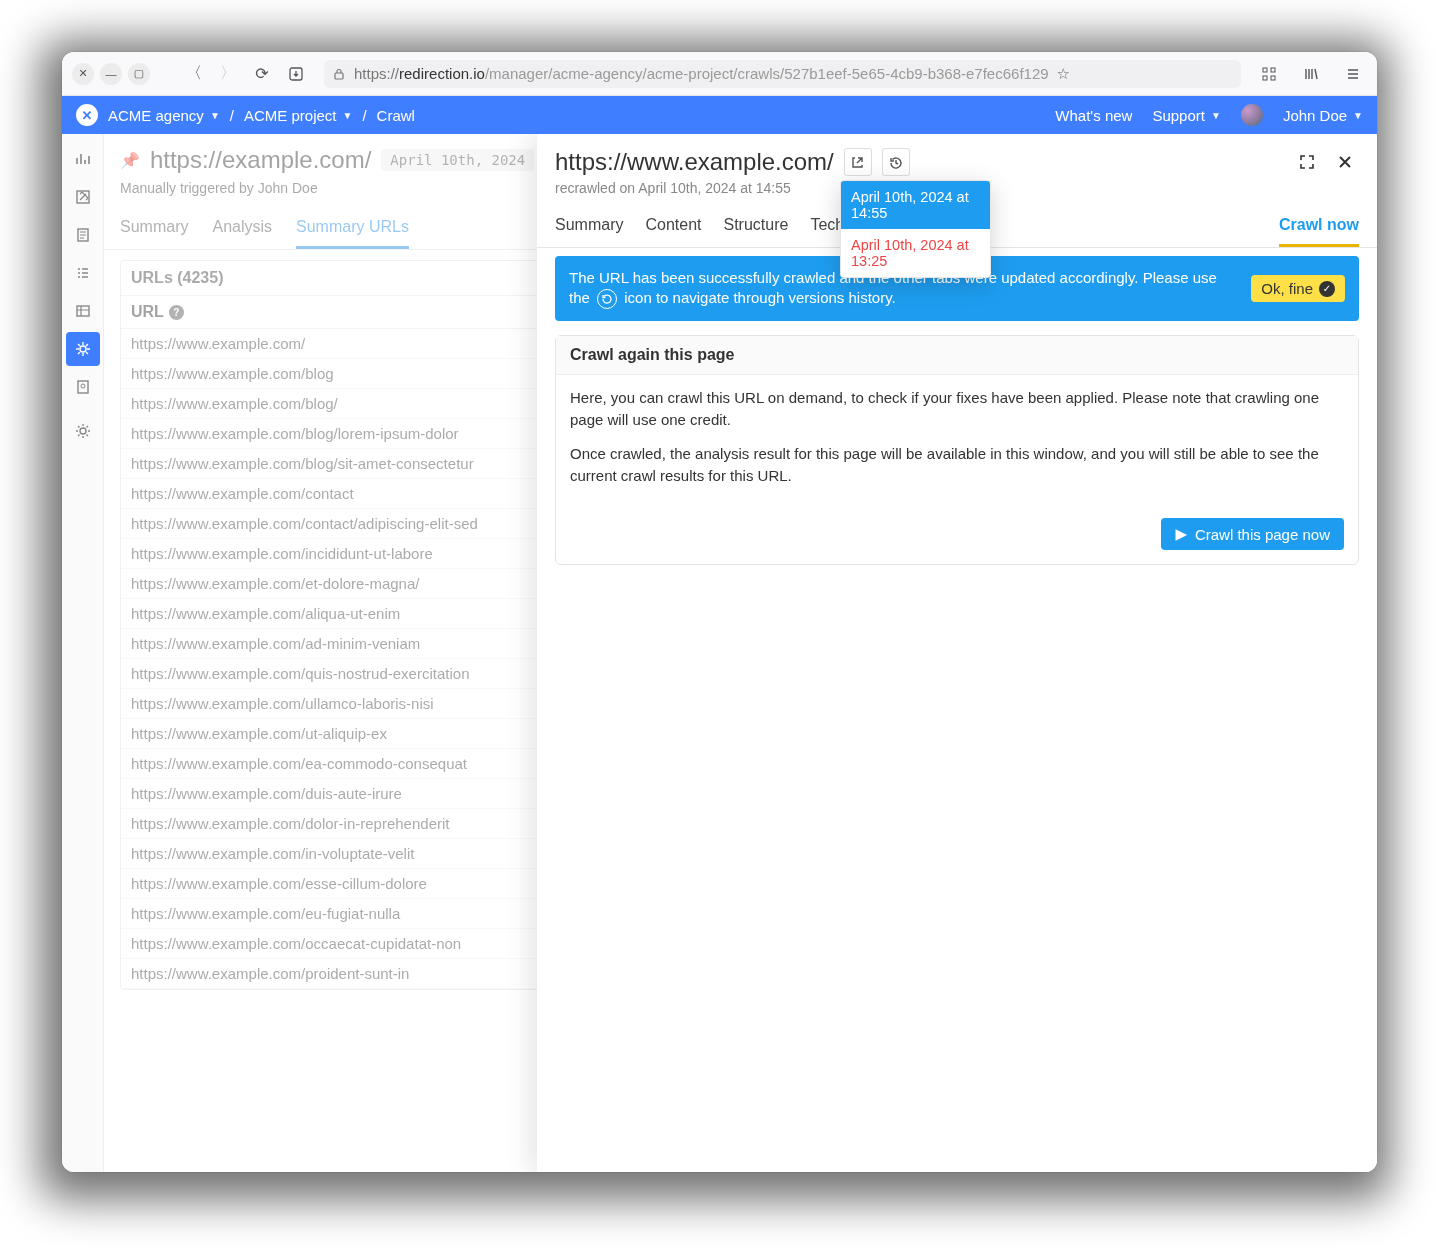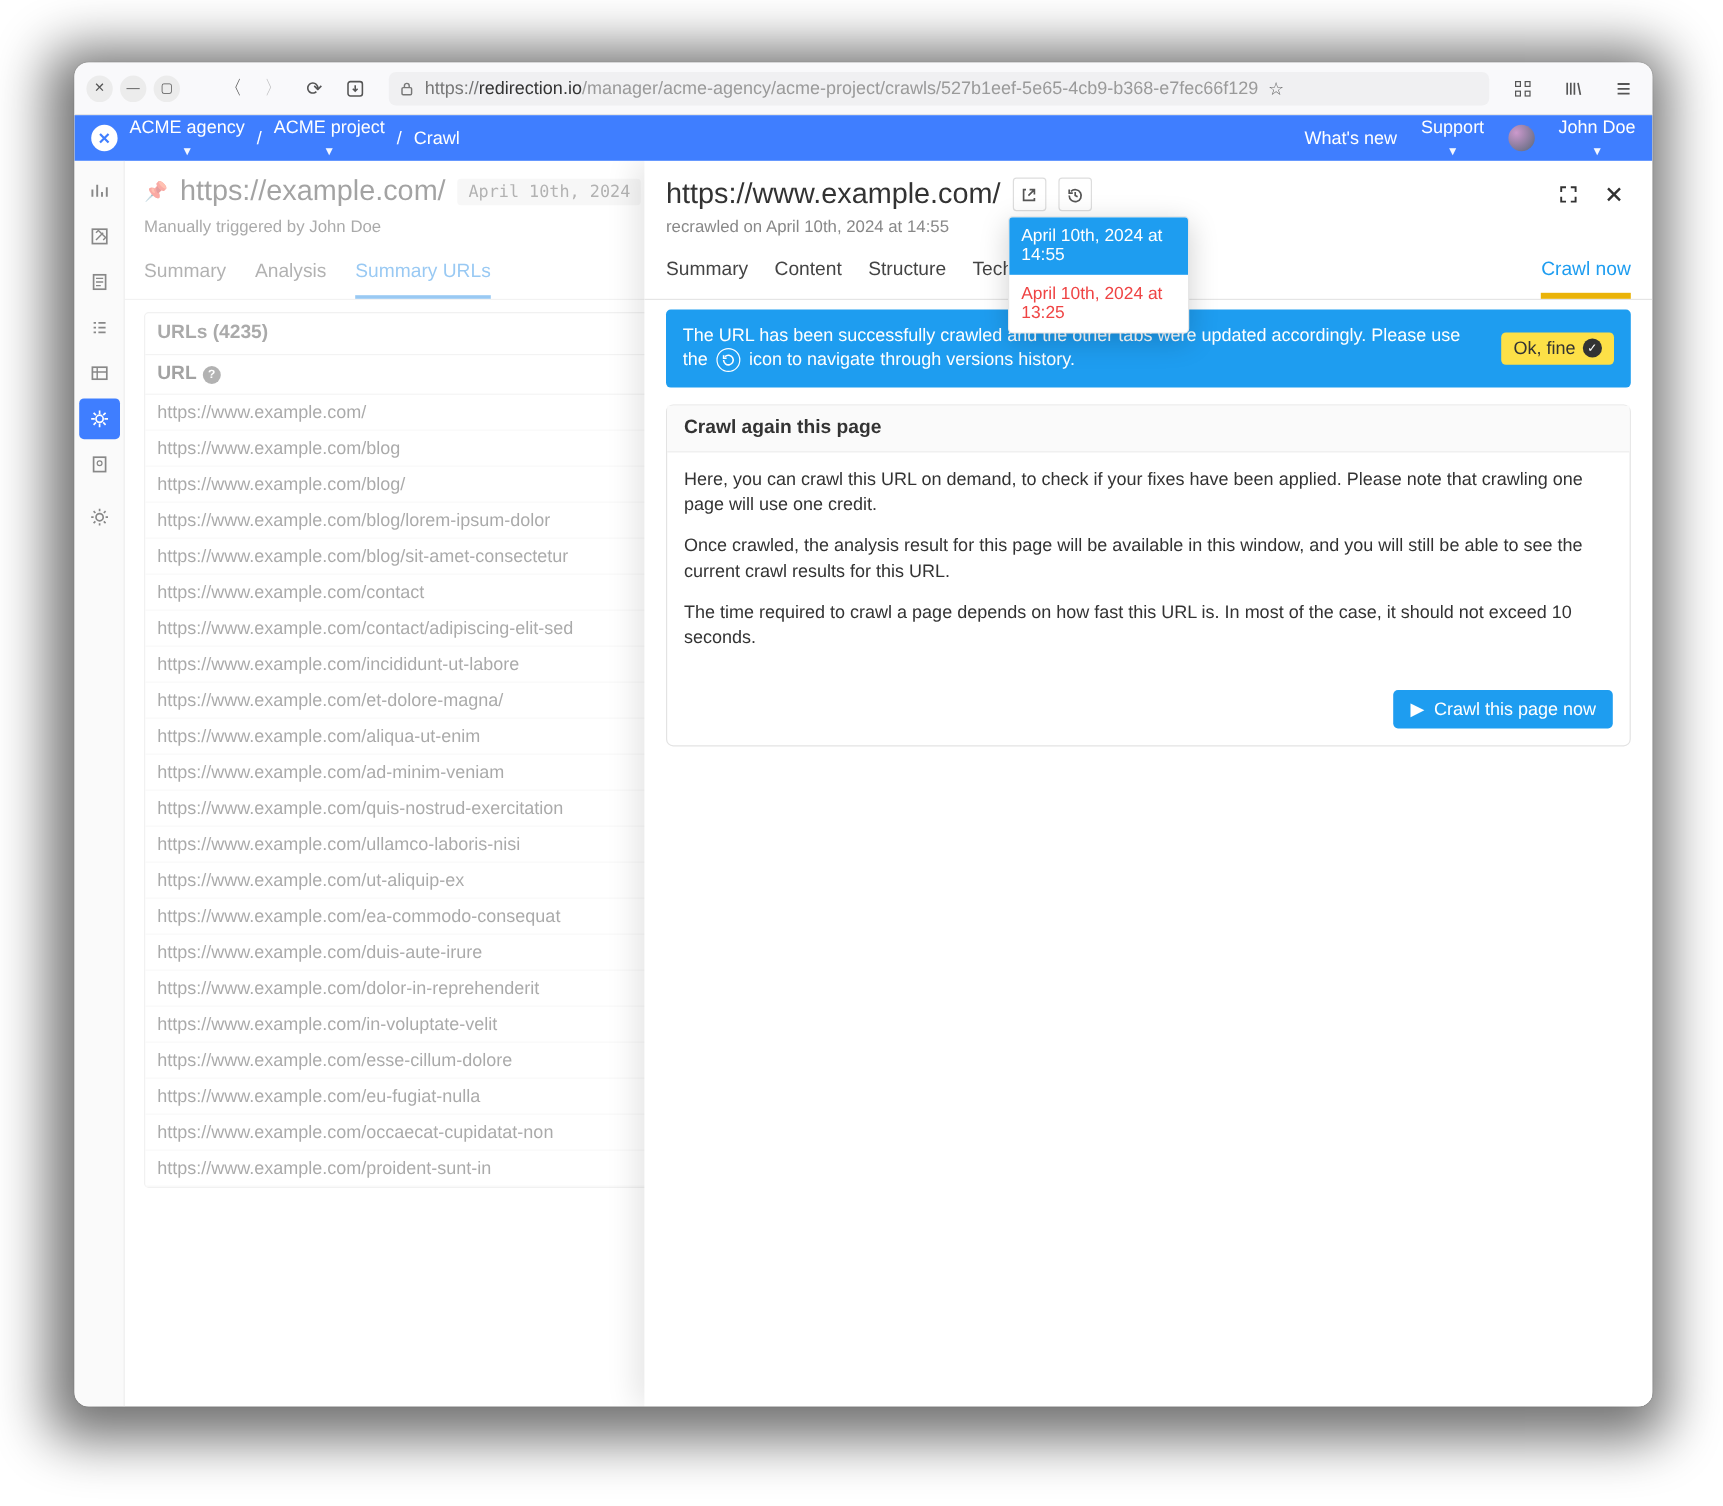--- a/index.html
+++ b/index.html
@@ -11,21 +11,21 @@
   .chrome { height: 44px; background: #f9f9fb; display: flex; align-items: center; padding: 0 10px; gap: 6px; border-bottom: 1px solid #e5e5e5; }
   .circ-btn { width: 22px; height: 22px; border-radius: 50%; background: #ececec; display: flex; align-items: center; justify-content: center; font-size: 11px; color: #555; }
   .nav-btn { width: 28px; height: 28px; display:flex;align-items:center;justify-content:center;color:#555;border-radius:4px; }
   .urlbar { flex: 1; height: 28px; background: #f0f0f2; border-radius: 6px; display:flex;align-items:center;gap:8px;padding:0 8px;margin:0 8px; color:#777; font-size: 15px; overflow:hidden;}
   .urlbar .host { color:#333; }
   .urlbar .rest { color:#9a9a9a; white-space: nowrap; overflow:hidden; text-overflow: clip; flex:1;}
   .chrome-right { display:flex; gap:14px; align-items:center; }
   
   .appbar { height: 38px; background: #3f7eff; color:#fff; display:flex;align-items:center;padding:0 14px;gap:10px;font-size:15px;}
   .app-logo { width:22px;height:22px;border-radius:50%;background:#fff;color:#3f7eff;display:flex;align-items:center;justify-content:center;font-weight:bold;font-size:13px;}
-  .crumb { display:flex;align-items:center;gap:6px;flex-direction:column;}
+  .crumb { display:flex;align-items:center;gap:6px;}
   .tri { font-size:10px; opacity:.95;}
   .appbar .right { margin-left:auto; display:flex;align-items:center;gap:20px;}
   .avatar {width:22px;height:22px;border-radius:50%;background:radial-gradient(circle at 30% 30%, #c9c, #567);}
   
   .app-body { flex:1; display:flex; overflow:hidden; position:relative;}
   .sidenav { width:42px; background:#fafafa; border-right:1px solid #eee; display:flex;flex-direction:column;align-items:center;padding-top:8px;gap:4px;}
   .sidenav .item{width:34px;height:34px;display:flex;align-items:center;justify-content:center;border-radius:4px;color:#666;}
   .sidenav .item.active{background:#3f7eff;color:#fff;}
   .main-col { flex:1; position:relative; overflow:hidden;}
   
@@ -51,21 +51,21 @@
   .panel { position:absolute; right:0; top:0; bottom:0; width:840px; background:#fff; box-shadow:-8px 0 24px rgba(0,0,0,0.1); display:flex;flex-direction:column;}
   .panel-head { padding:14px 18px 4px 18px; display:flex; align-items:center; gap:10px;}
   .panel-head h2{ font-size:24px; font-weight:400; color:#333;}
   .icon-btn{ width:28px;height:28px;border:1px solid #ddd;border-radius:3px;display:flex;align-items:center;justify-content:center;color:#555;cursor:pointer;}
   .panel-head .grow{flex:1;}
   .plain-icon{width:28px;height:28px;display:flex;align-items:center;justify-content:center;color:#333;}
   .meta{ padding:0 18px; color:#888; font-size:14px;}
   .ptabs{ display:flex; gap:22px; padding:14px 18px 0 18px; border-bottom:1px solid #e5e5e5;}
   .ptabs .pt{ padding:6px 0 10px 0; color:#444; font-size:16px;}
   .ptabs .spacer{flex:1;}
-  .ptabs .pt.action{ color:#1e9df0; border-bottom:5px solid #eab308;}
+  .ptabs .pt.action{ color:#1e9df0; border-bottom:3px solid #eab308;font-weight:bold;}
   .notice { margin:8px 18px 0 18px; background:#1e9df0; color:#fff; border-radius:4px; padding:12px 14px; display:flex; gap:14px; align-items:center; font-size:15px;}
   .notice .msg{flex:1; line-height:1.35;}
   .notice .hist{display:inline-flex;width:20px;height:20px;border:1.5px solid #fff;border-radius:50%;align-items:center;justify-content:center;font-size:11px;margin:0 3px;vertical-align:middle;}
   .ok-btn{ background:#fde047;color:#333;border-radius:4px;padding:5px 10px;display:flex;align-items:center;gap:6px;font-size:15px;}
   .ok-btn .chk{width:16px;height:16px;border-radius:50%;background:#333;color:#fff;display:flex;align-items:center;justify-content:center;font-size:10px;}
   .card{ margin:14px 18px; border:1px solid #e3e3e3; border-radius:6px;}
   .card-h{ padding:10px 14px; font-weight:600; color:#333; border-bottom:1px solid #eee; background:#fafafa;}
   .card-b{ padding:12px 14px; color:#333; font-size:15px; line-height:1.45;}
   .card-b p{ margin-bottom:12px;}
   .card-f{ padding:8px 14px 14px 14px; display:flex; justify-content:flex-end;}
@@ -381,21 +381,20 @@
               <span>Ok, fine</span>
               <span class="chk">✓</span>
             </div>
           </div>
 
           <div class="card">
             <div class="card-h">Crawl again this page</div>
             <div class="card-b">
               <p>Here, you can crawl this URL on demand, to check if your fixes have been applied. Please note that crawling one page will use one credit.</p>
               <p>Once crawled, the analysis result for this page will be available in this window, and you will still be able to see the current crawl results for this URL.</p>
-              <p>The time required to crawl a page depends on how fast this URL is. In most of the case, it should not exceed 10 seconds.</p>
             </div>
             <div class="card-f">
               <div class="primary-btn">
                 <span>▶</span>
                 <span>Crawl this page now</span>
               </div>
             </div>
           </div>
 
           <div class="vers">

